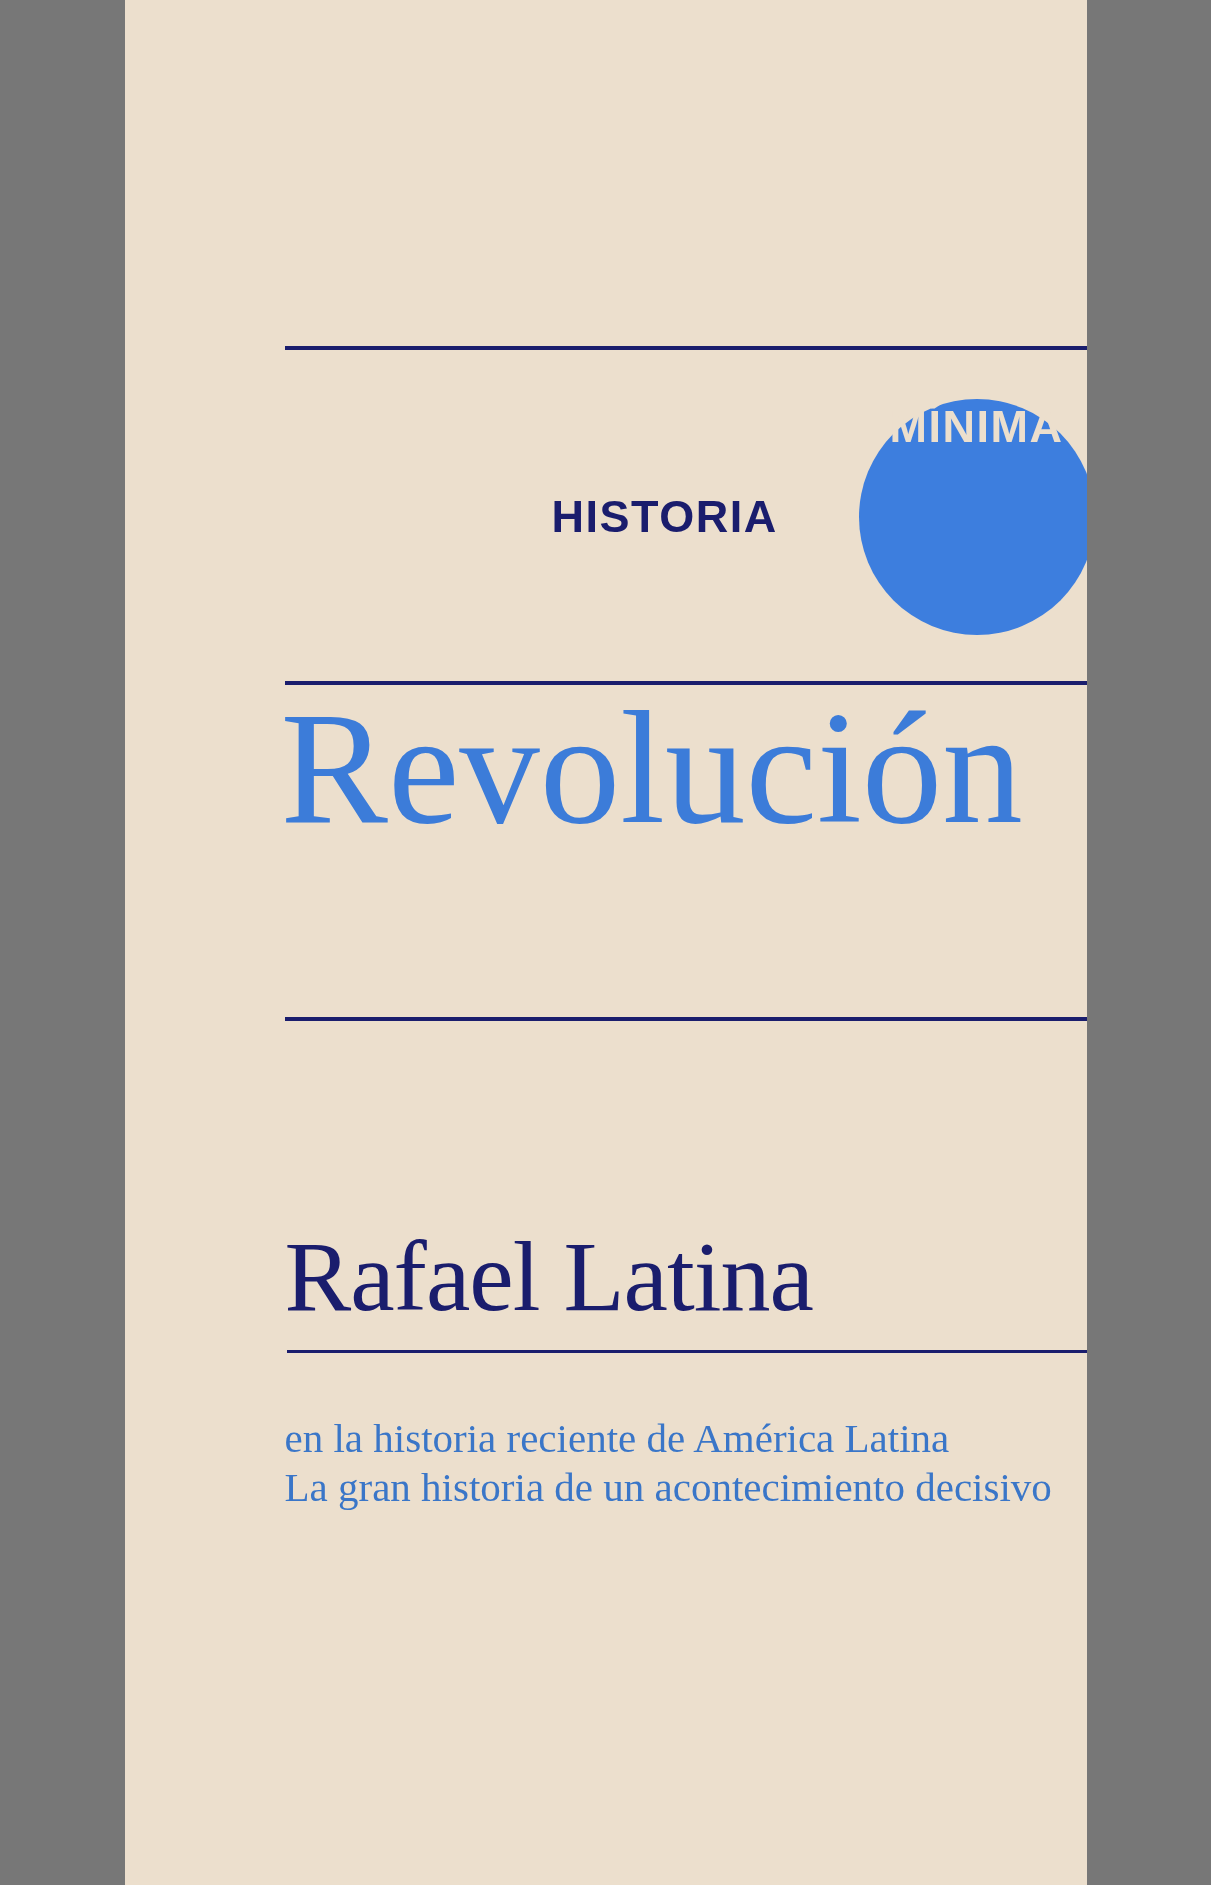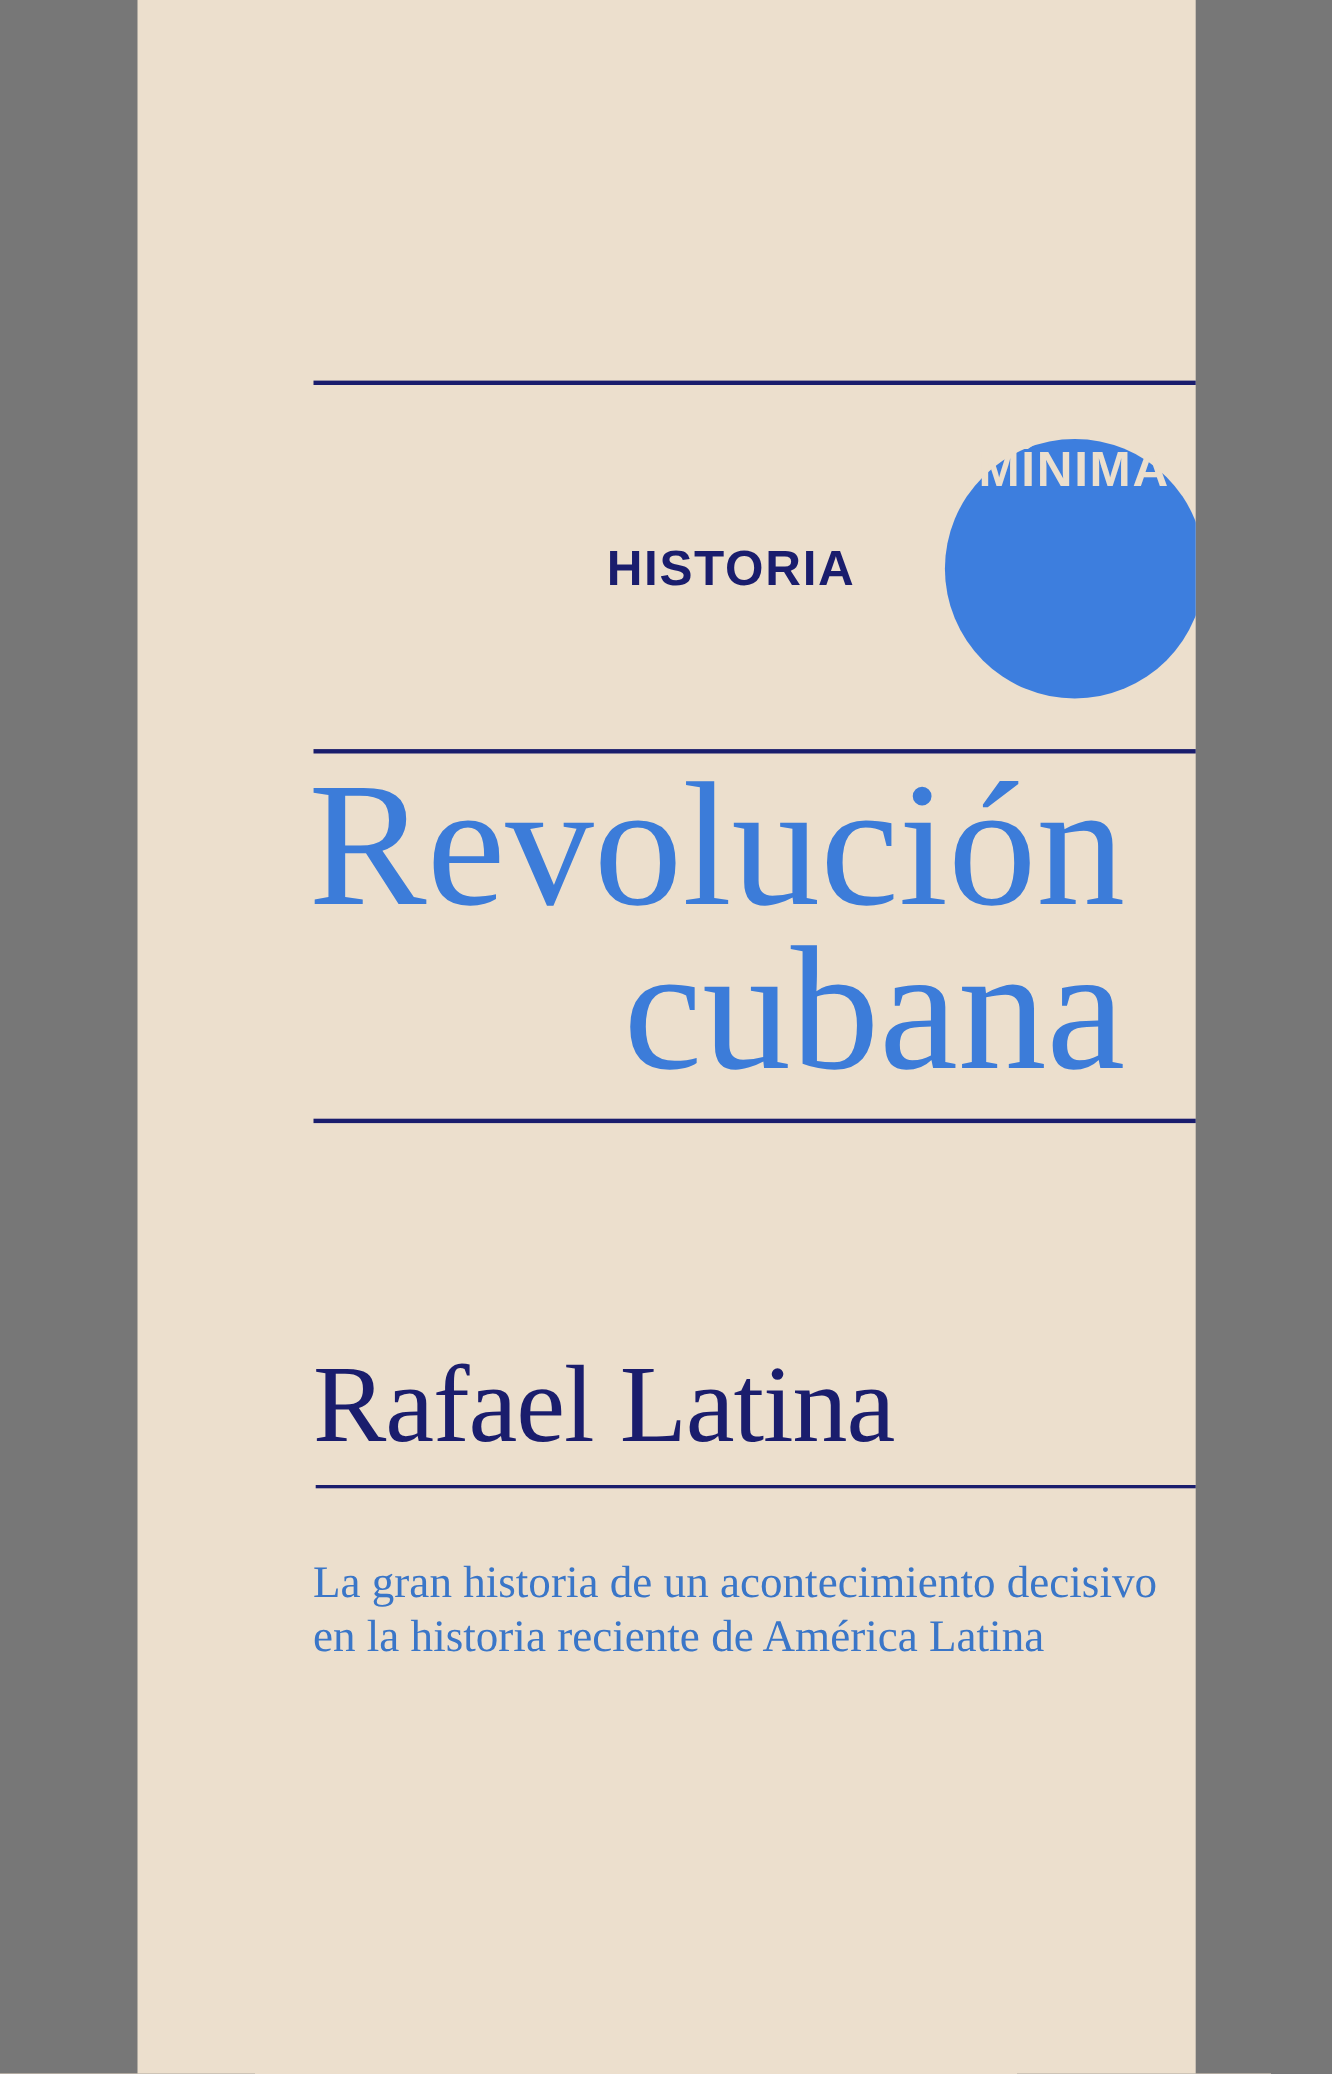--- a/index.html
+++ b/index.html
@@ -106,27 +106,26 @@
   <div class="minima-circle">
     <span class="series-word-circle">MÍNIMA</span>
   </div>
 
   <span class="series-word w3">DE LA</span>
 
   <div class="rule rule-mid"></div>
 
   <h1 class="book-title">
     <span class="line">Revolución</span>
-    <span class="line">cubana</span>
   </h1>
 
   <div class="rule rule-title"></div>
 
   <div class="author-name">Rafael Latina</div>
 
   <div class="rule rule-author"></div>
 
   <div class="tagline">
+    <span class="line">en la historia reciente de América Latina</span>
     <span class="line">La gran historia de un acontecimiento decisivo</span>
-    <span class="line">en la historia reciente de América Latina</span>
   </div>
 
 </div>
 
 </body></html>

